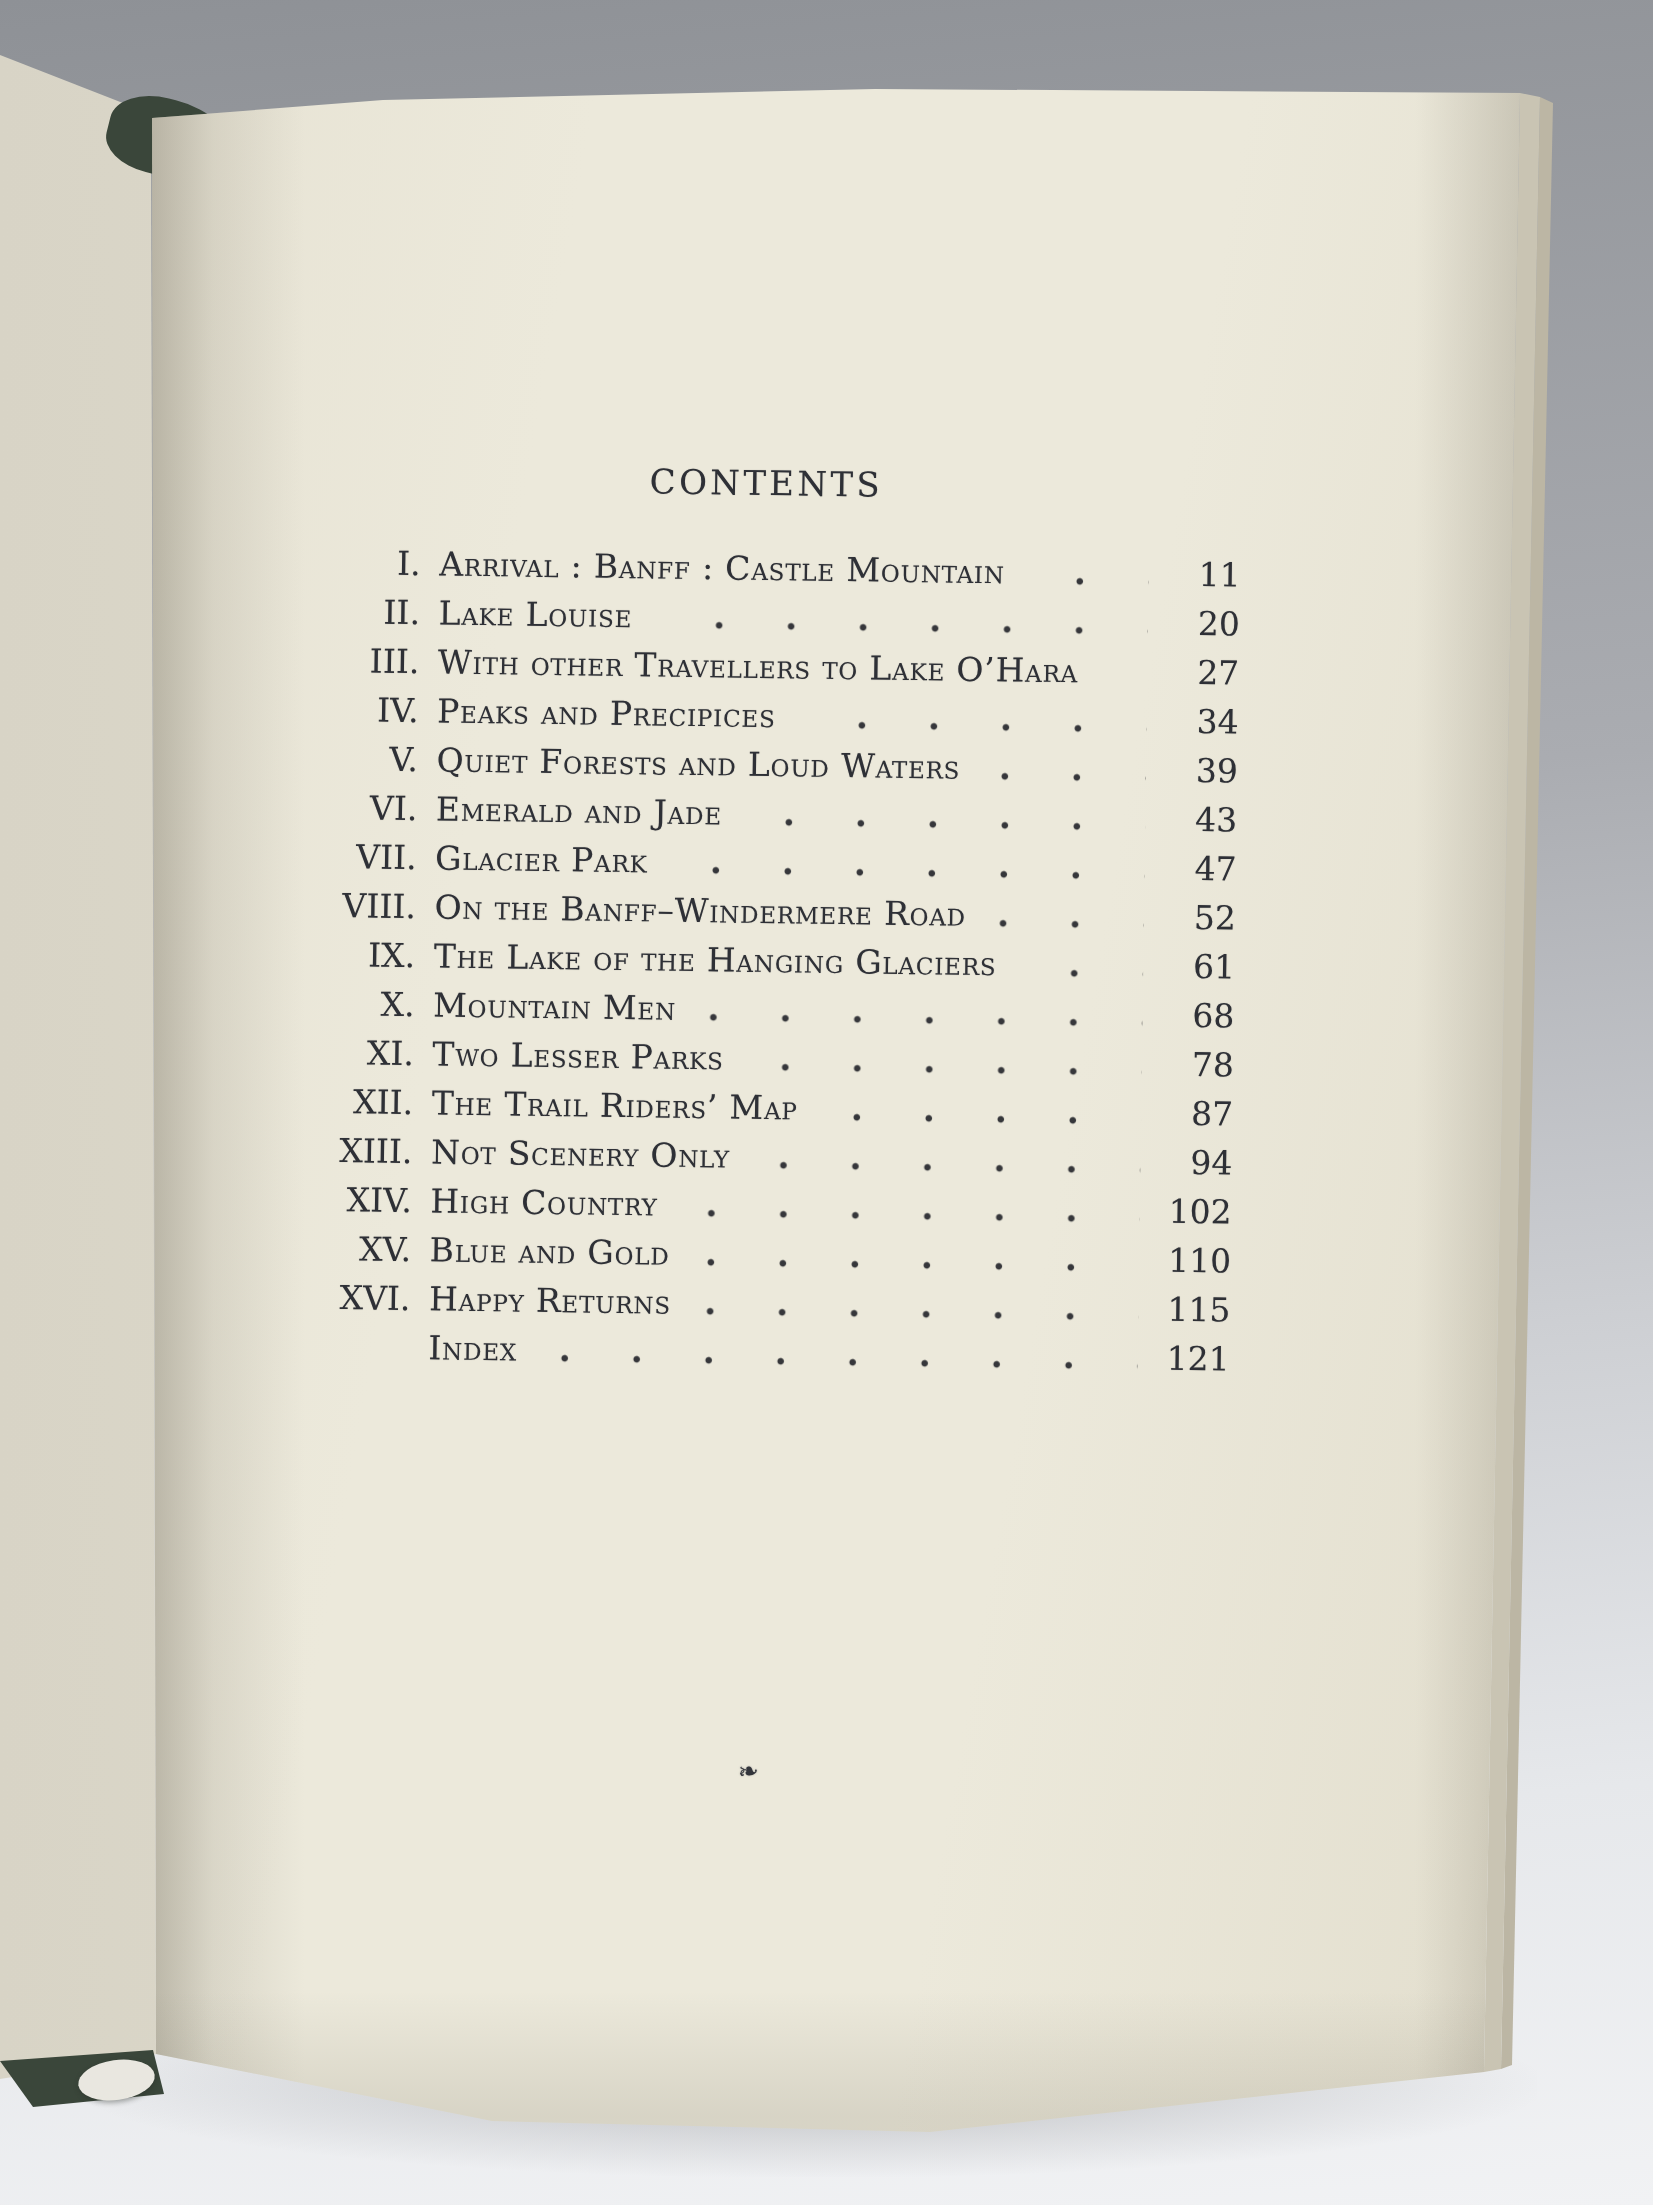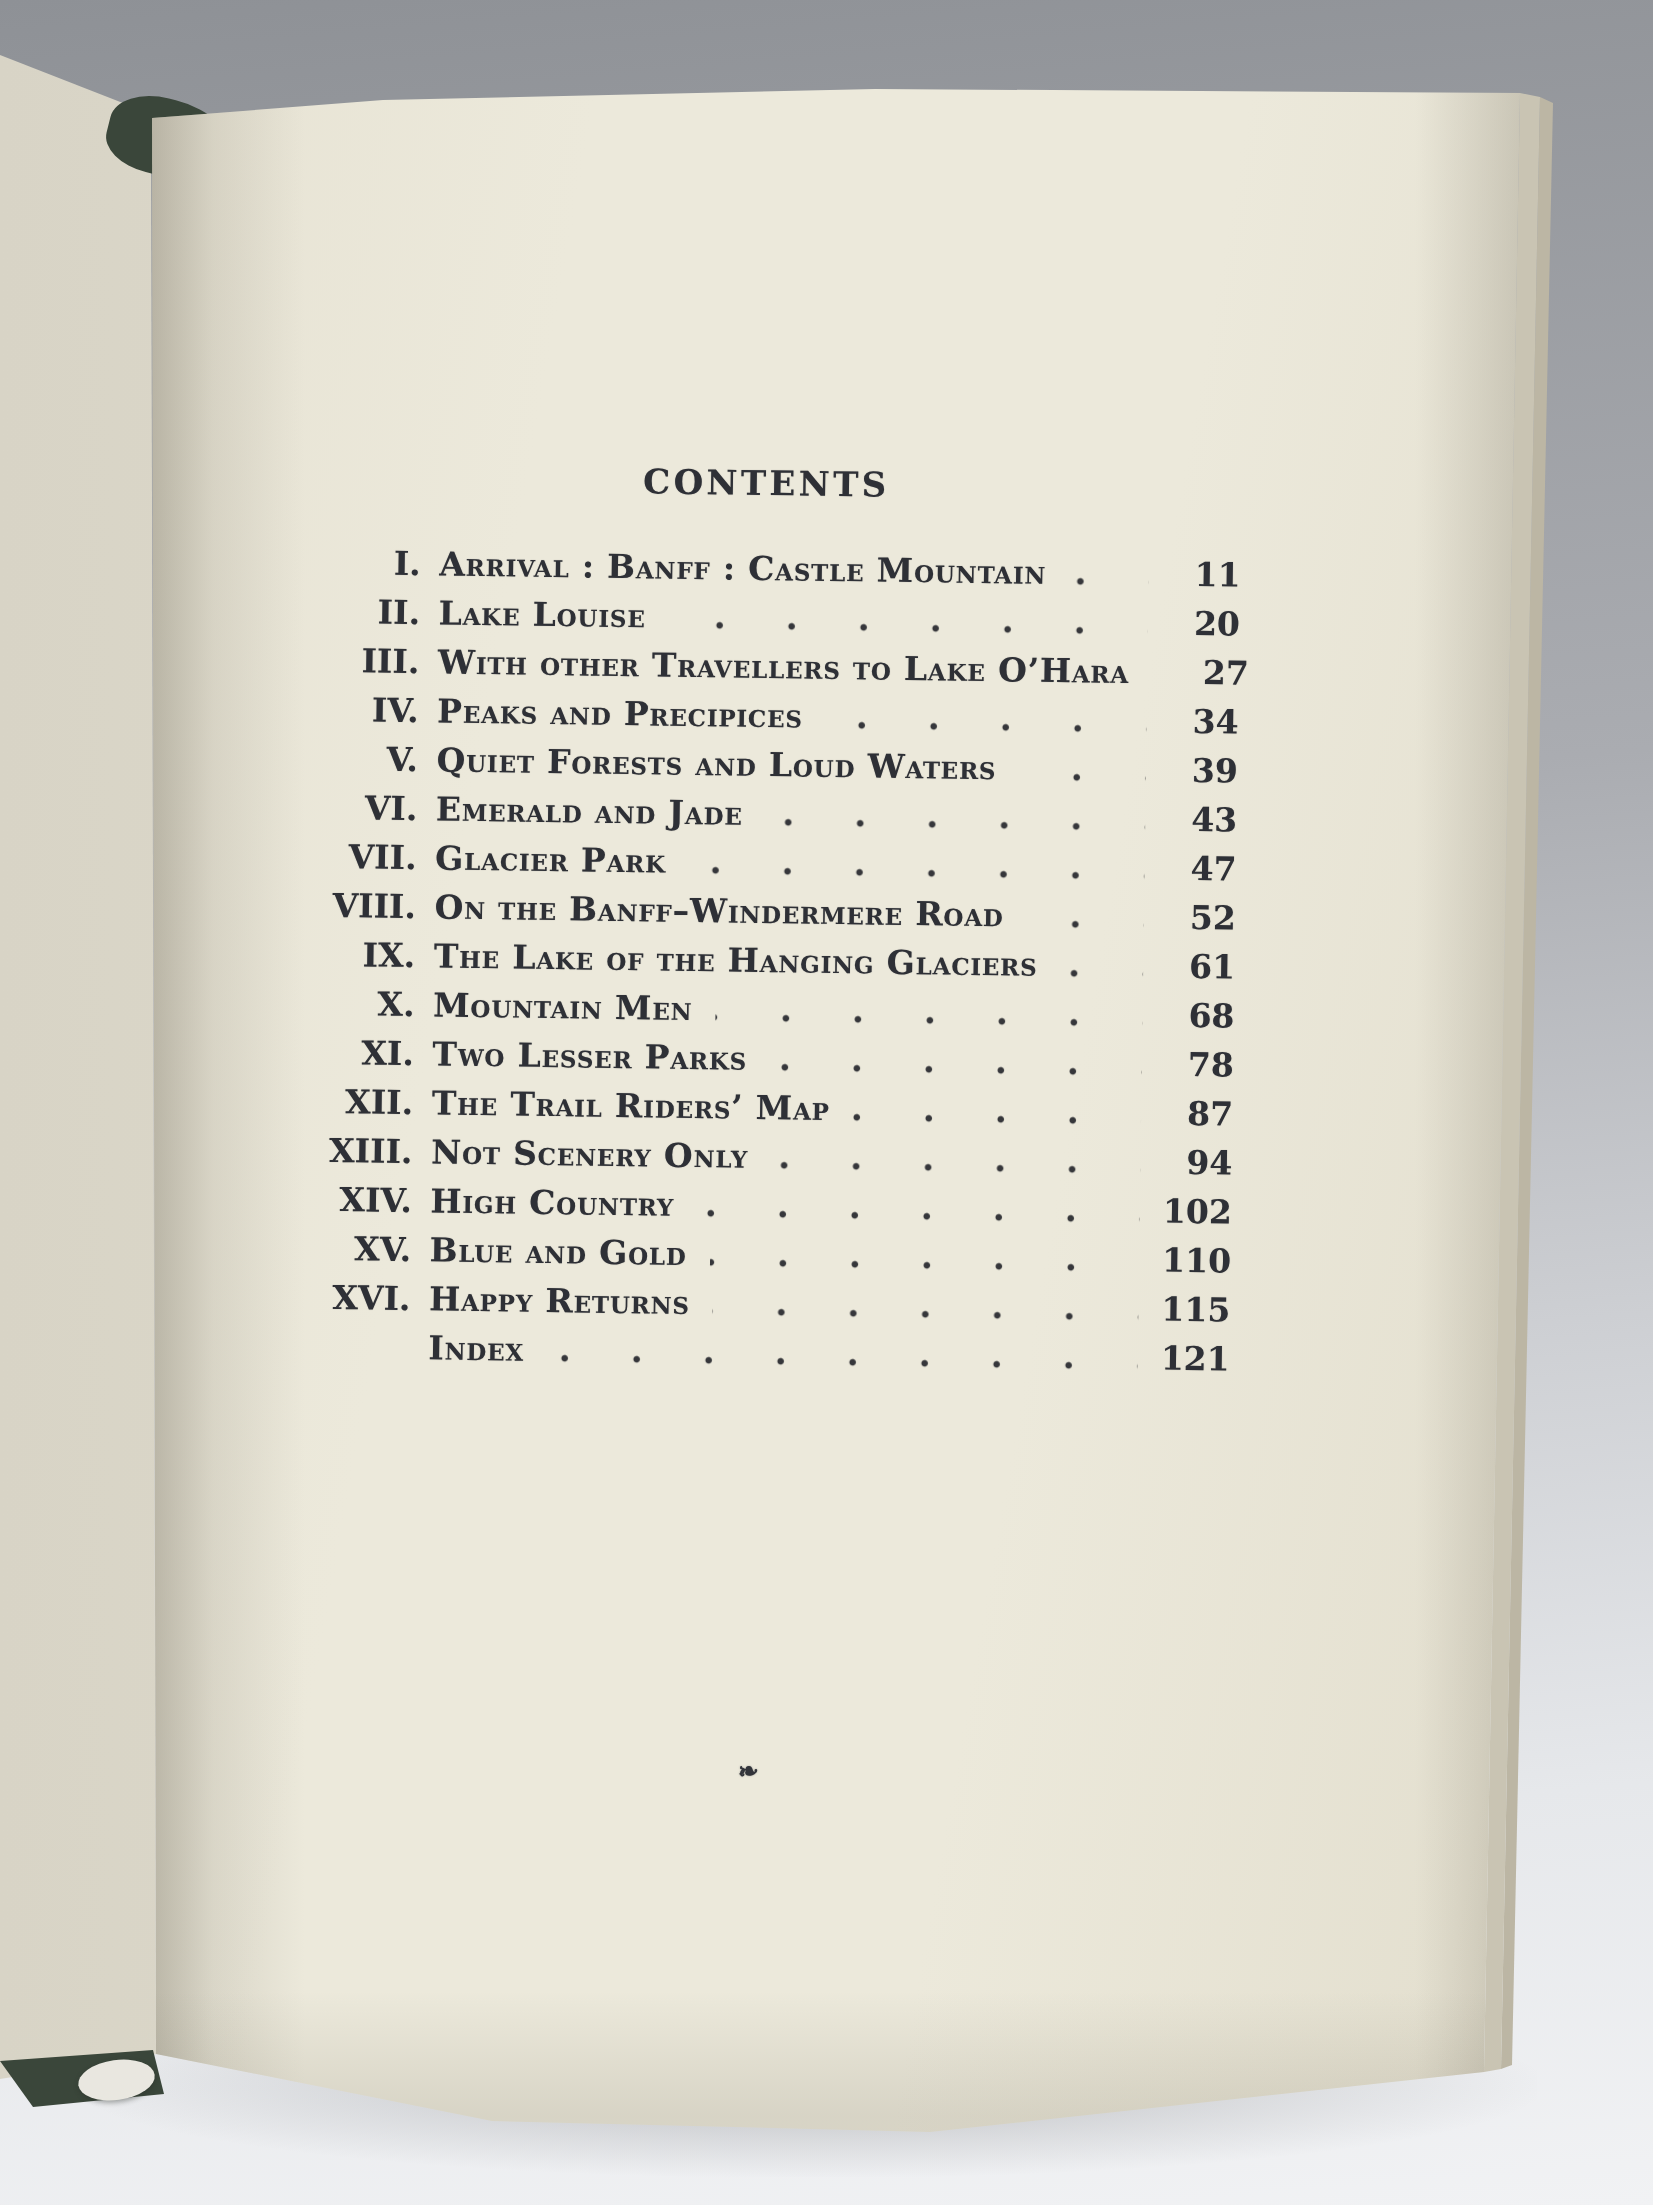--- a/index.html
+++ b/index.html
@@ -42,21 +42,20 @@
     clip-path:polygon(1540px 97px,1553px 103px,1512px 2065px,1501px 2069px);
   }
   .page-edge-1{
     position:absolute;inset:0;z-index:2;background:var(--edge1);
     clip-path:polygon(1520px 93px,1540px 97px,1501px 2069px,1484px 2072px);
   }
   .main-page{
     position:absolute;inset:0;z-index:3;
     clip-path:polygon(152px 118px,383px 100px,875px 89px,1520px 93px,1484px 2072px,930px 2132px,492px 2121px,156px 2054px);
     background:linear-gradient(100deg,#ded9c9 0%,#e7e3d4 8%,var(--paper) 30%,#ece9db 62%,#e4e0d0 88%,var(--paper-edge) 100%);
-    font-weight:bold;
   }
   .gutter-shade{
     position:absolute;left:152px;top:82px;width:153px;height:2013px;
     background:linear-gradient(90deg,rgba(108,102,86,.38) 0%,rgba(108,102,86,.14) 40%,rgba(108,102,86,0) 100%);
   }
   .fore-shade{
     position:absolute;left:1356px;top:82px;width:170px;height:2013px;
     background:linear-gradient(270deg,rgba(118,112,96,.28) 0%,rgba(118,112,96,0) 65%);
   }
   .bottom-shade{

